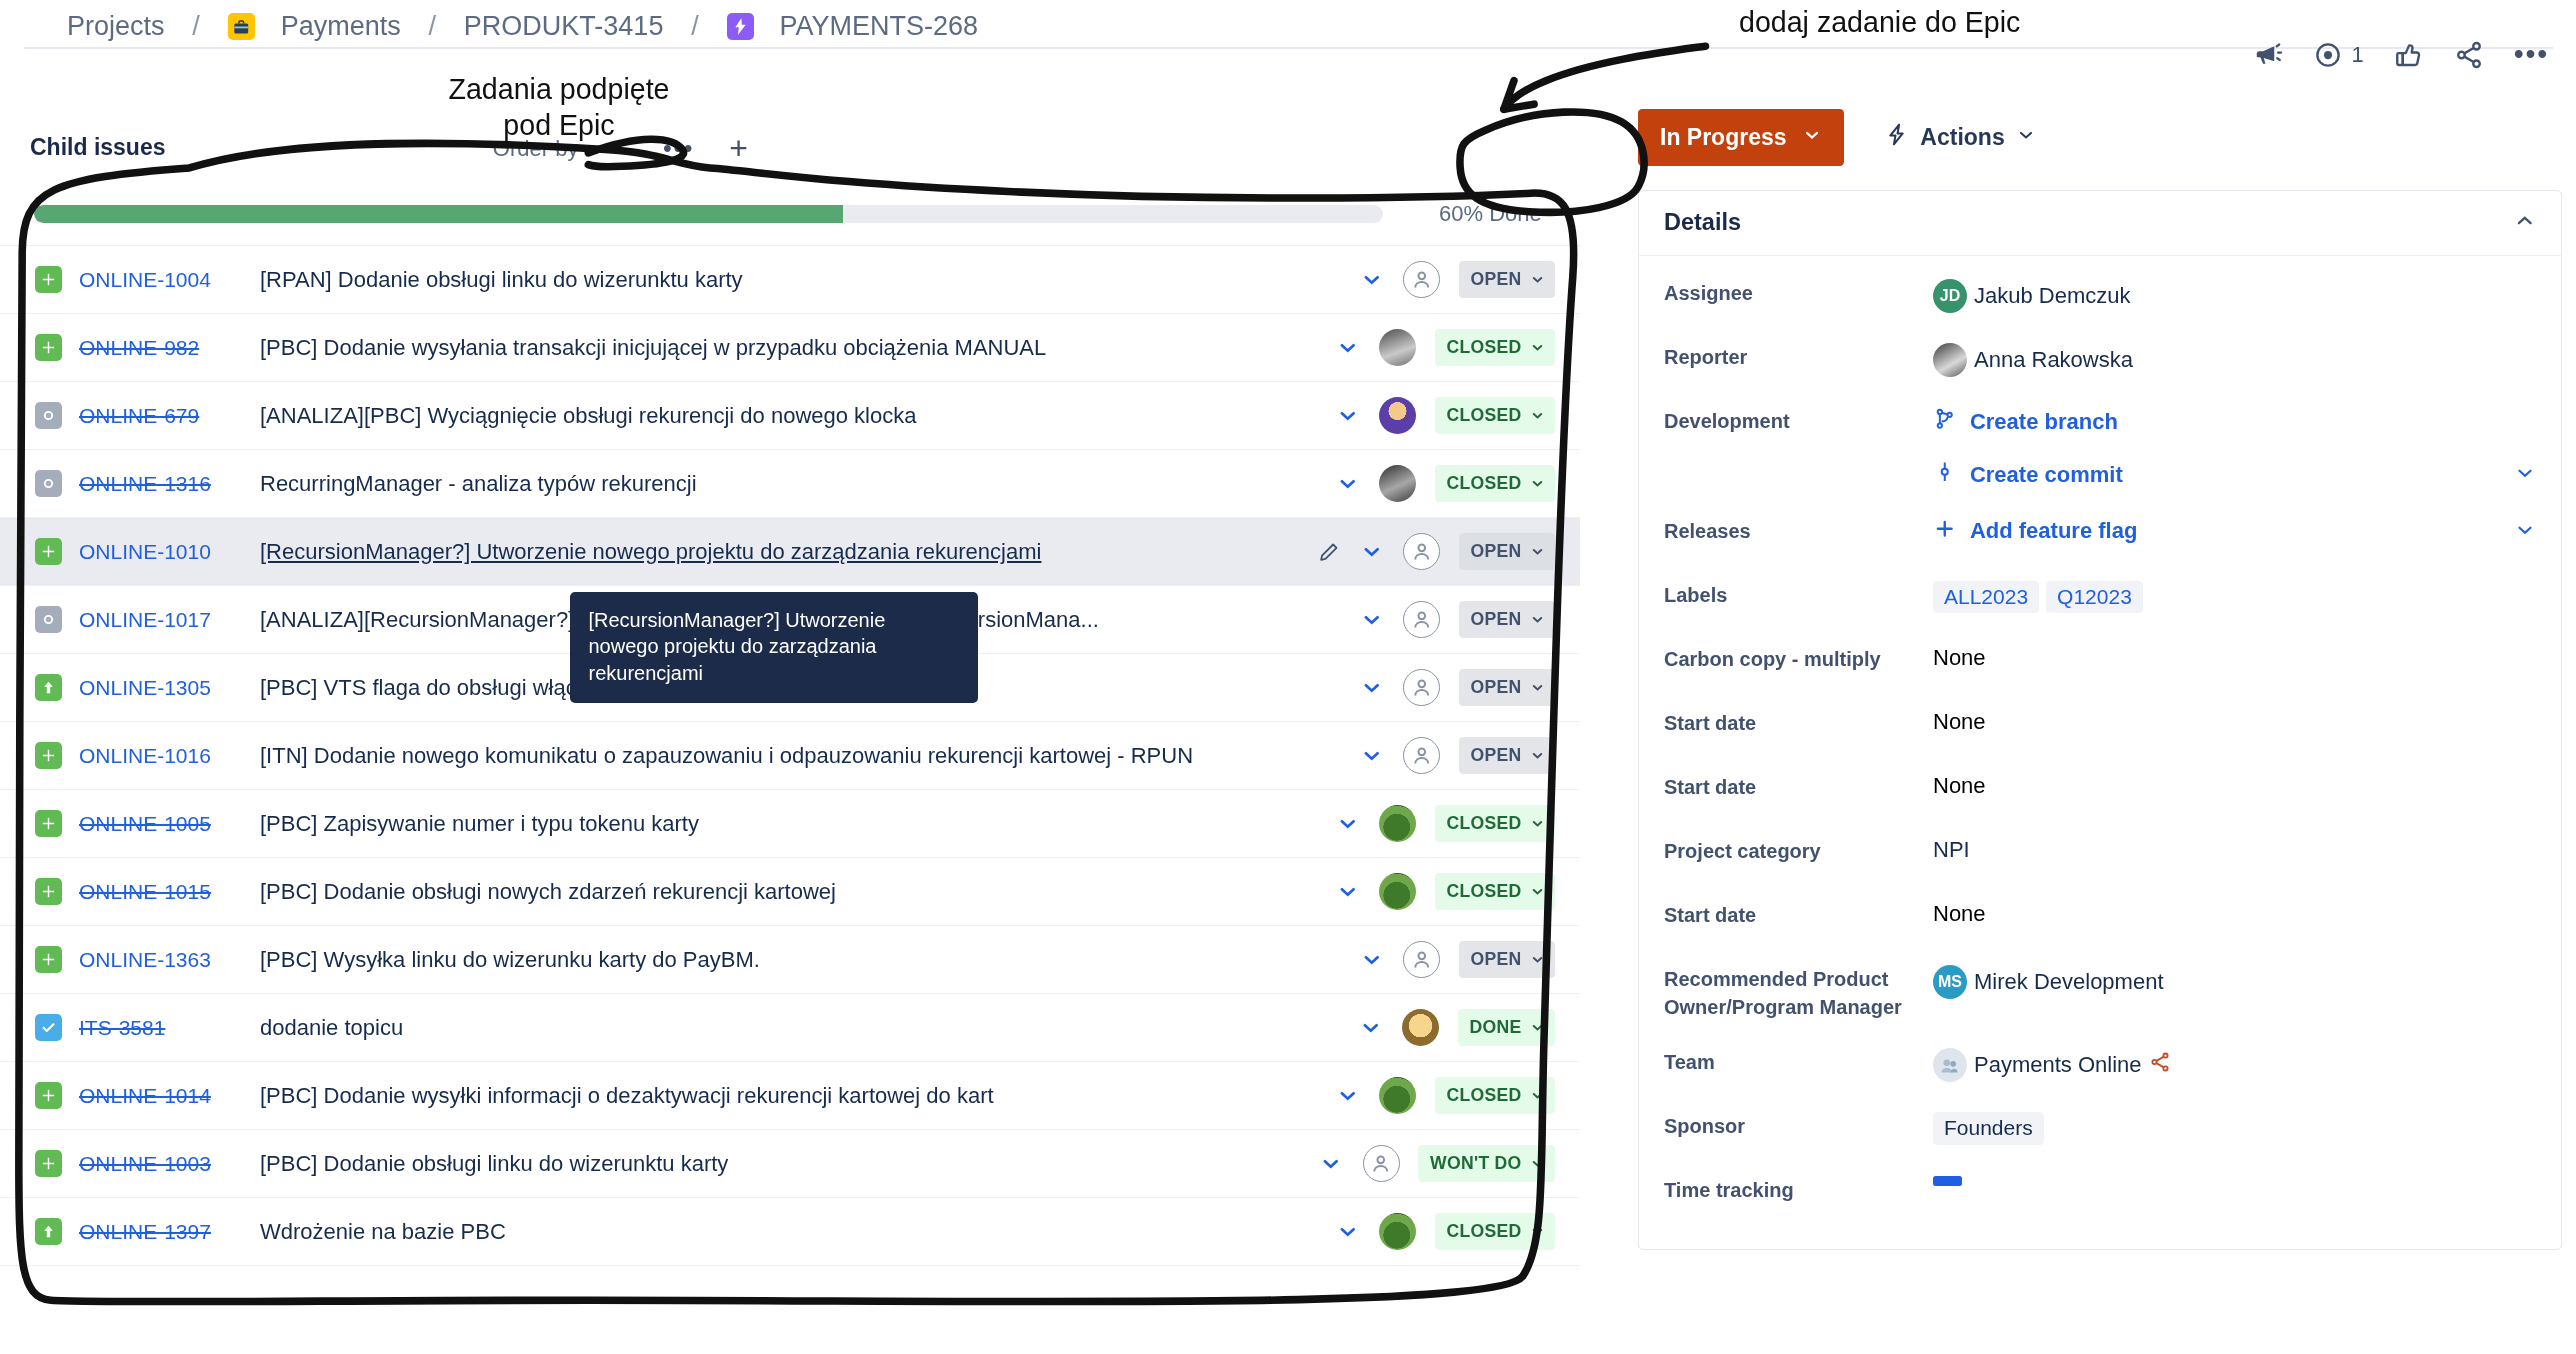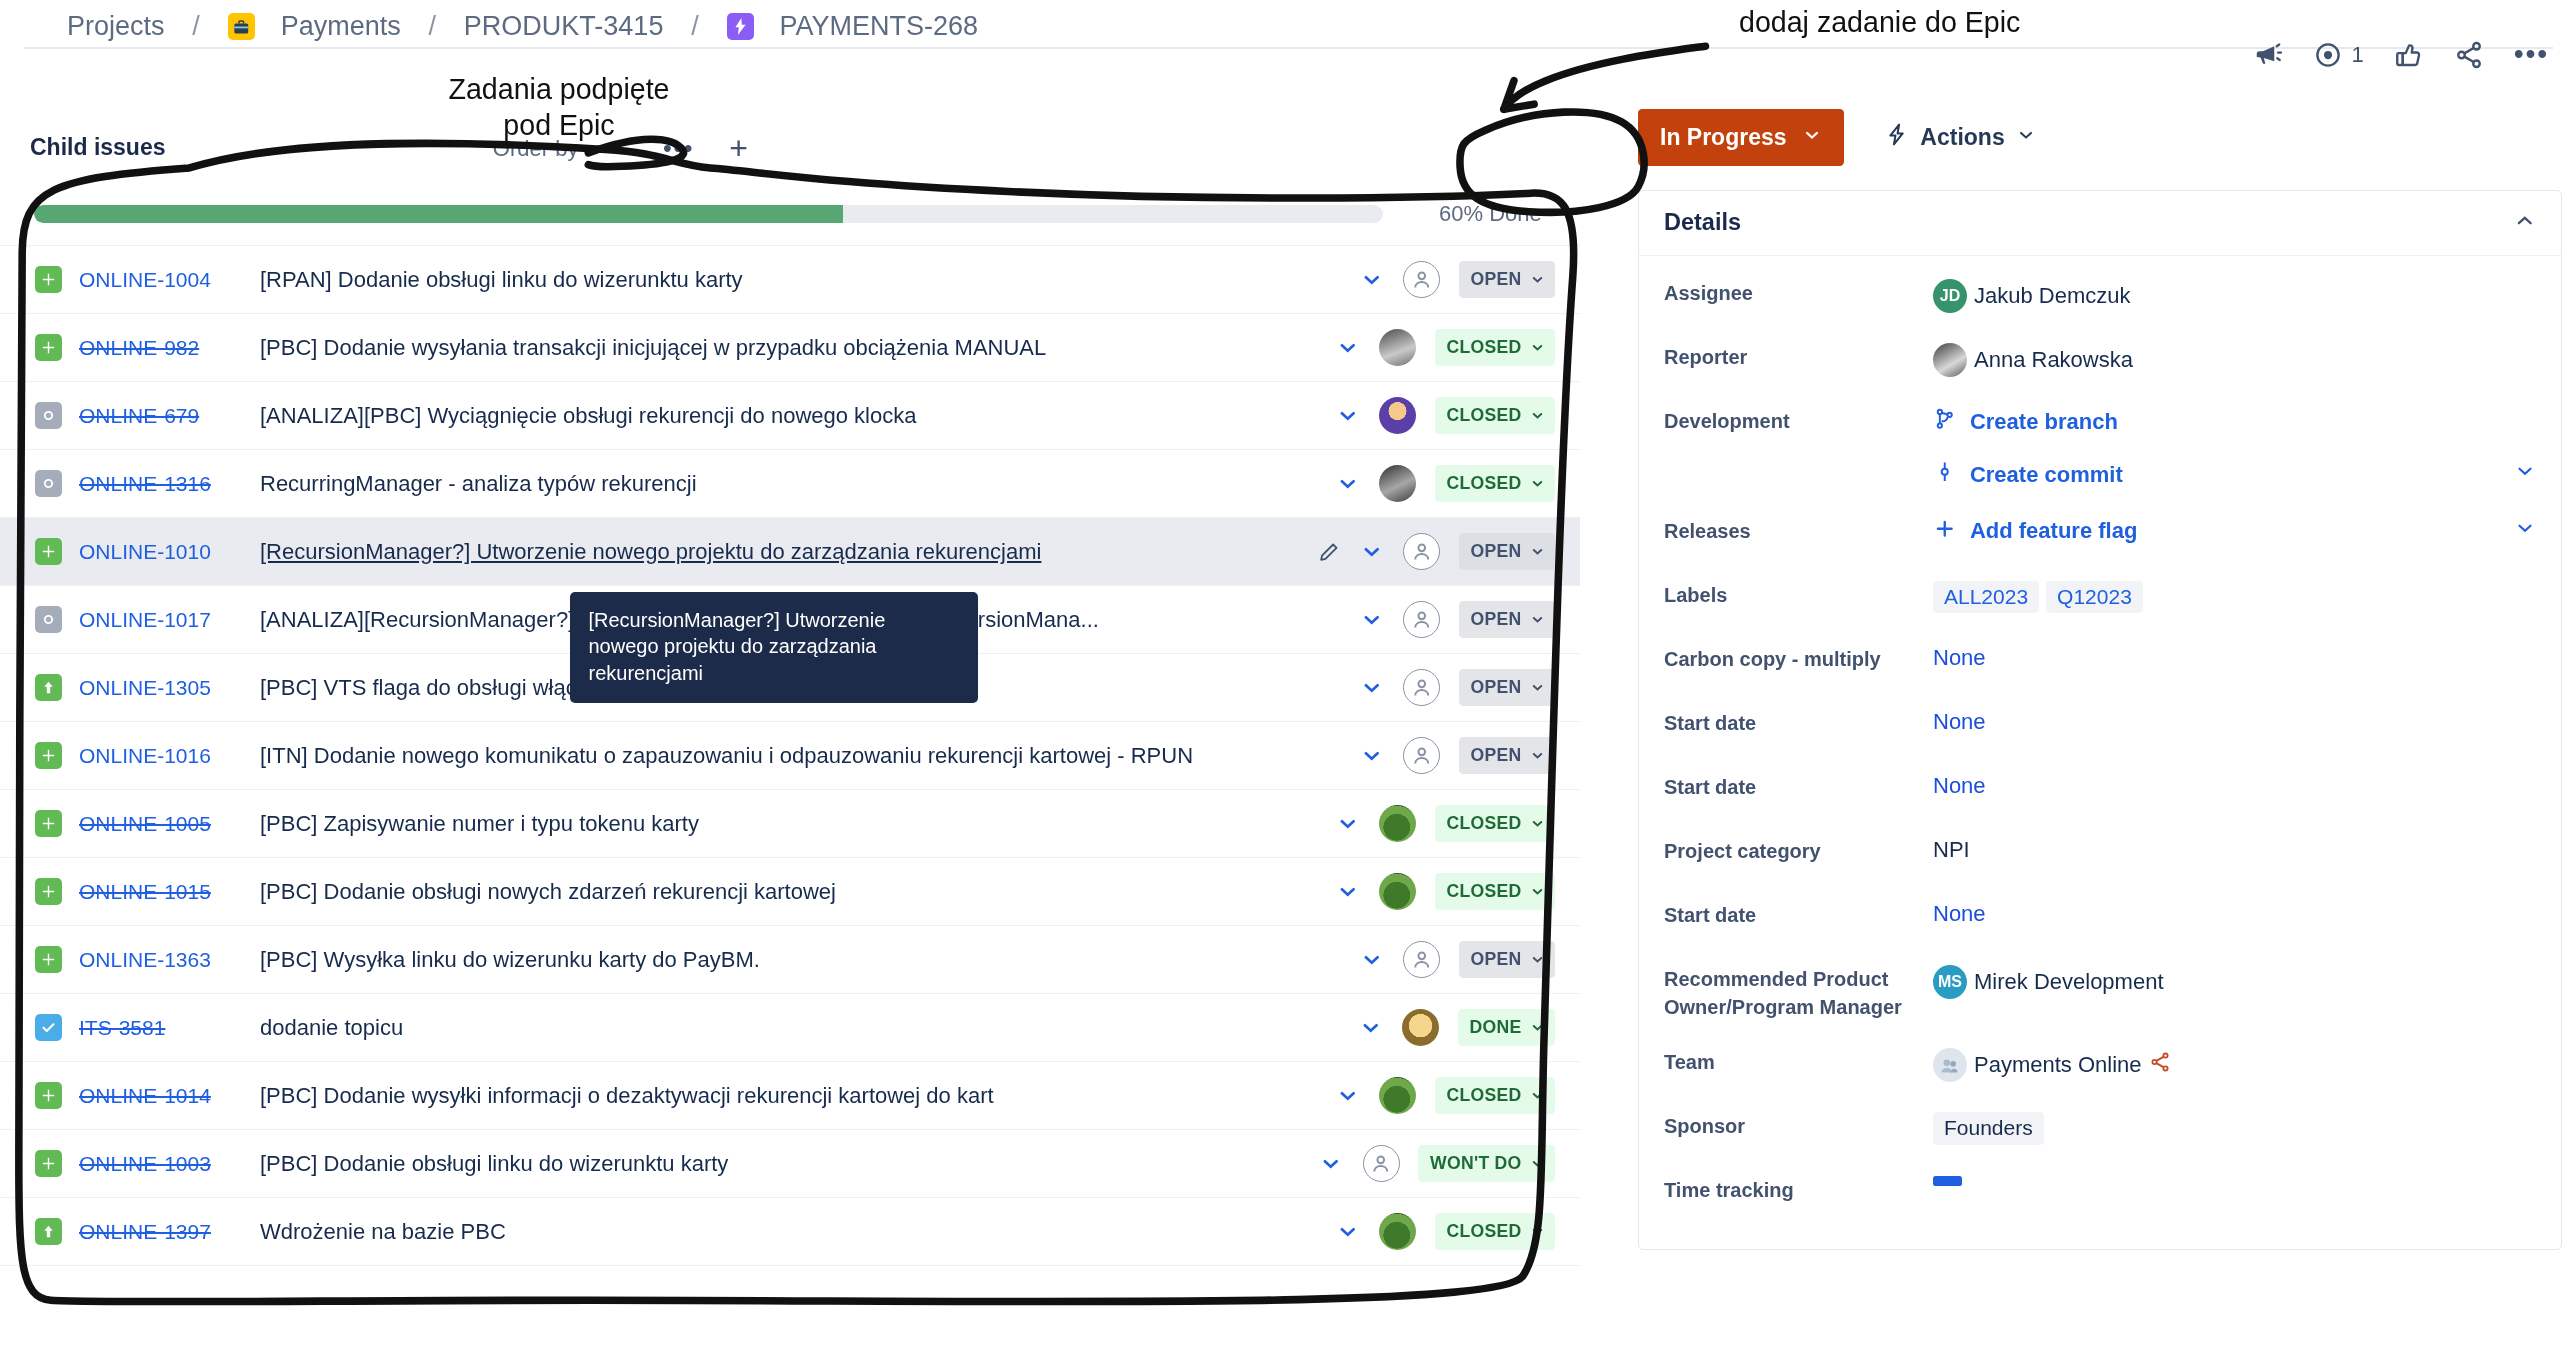--- a/index.html
+++ b/index.html
@@ -125,24 +125,24 @@
   .actions-row { display:flex; align-items:center; }
 
   .details-card { margin-top: 23.5px; border:0.8px solid #e3e6eb; border-radius: 5px; background:#fff; }
   .details-head { display:flex; align-items:center; justify-content:space-between;
                   padding: 18.5px 25px; border-bottom:0.8px solid #eceff3; }
   .details-title { font-size: 23.5px; font-weight:bold; color:#1b2a4b; }
   .details-body { padding: 23.5px 25px 8.4px 25px; }
   .field-row { display:flex; align-items:flex-start; margin-bottom: 27px; min-height: 37px;}
   .field-label { width: 269px; flex:none; font-size:20px; font-weight:bold; color:#42526e; line-height:1.42;}
   .field-value { flex:1; font-size:22px; color:#172b4d; display:flex; align-items:center; gap:7px; flex-wrap:wrap;}
-  .field-value.muted { color:#1d4ed8; }
+  .field-value.muted { color:#000000; }
   .field-col { flex:1; display:flex; flex-direction:column; gap: 23.5px; }
   .link-blue { color:#1f5fe0; font-weight:bold; font-size:22px; display:flex; align-items:center; gap:13.4px; cursor:pointer;}
-  .link-row { display:flex; align-items:flex-start; justify-content:space-between; }
+  .link-row { display:flex; align-items:center; justify-content:space-between; }
   .av-sm { width:34px; height:34px; border-radius:50%; display:flex; align-items:center; justify-content:center;
            color:#fff; font-size:16px; font-weight:bold; flex:none; }
   .av-sm.green { background:#36936b; }
   .av-sm.teal { background:#2a9cc4; }
   .av-sm.photo { background: linear-gradient(150deg,#3a3a3a,#d8d8d8 60%,#555); }
   .av-sm.team { background:#dfe5ec; }
   .chip { background:#f1f3f6; border-radius:4.2px; padding: 4.2px 11px; color:#1f5fe0; font-size:21px; }
   .chip.plain { color:#172b4d; }
   .tt-bar { width: 28.6px; height: 10px; background:#1f5fe0; border-radius:2.5px; }
   .tt-col { display:flex; flex-direction:column; gap:8.4px; }

